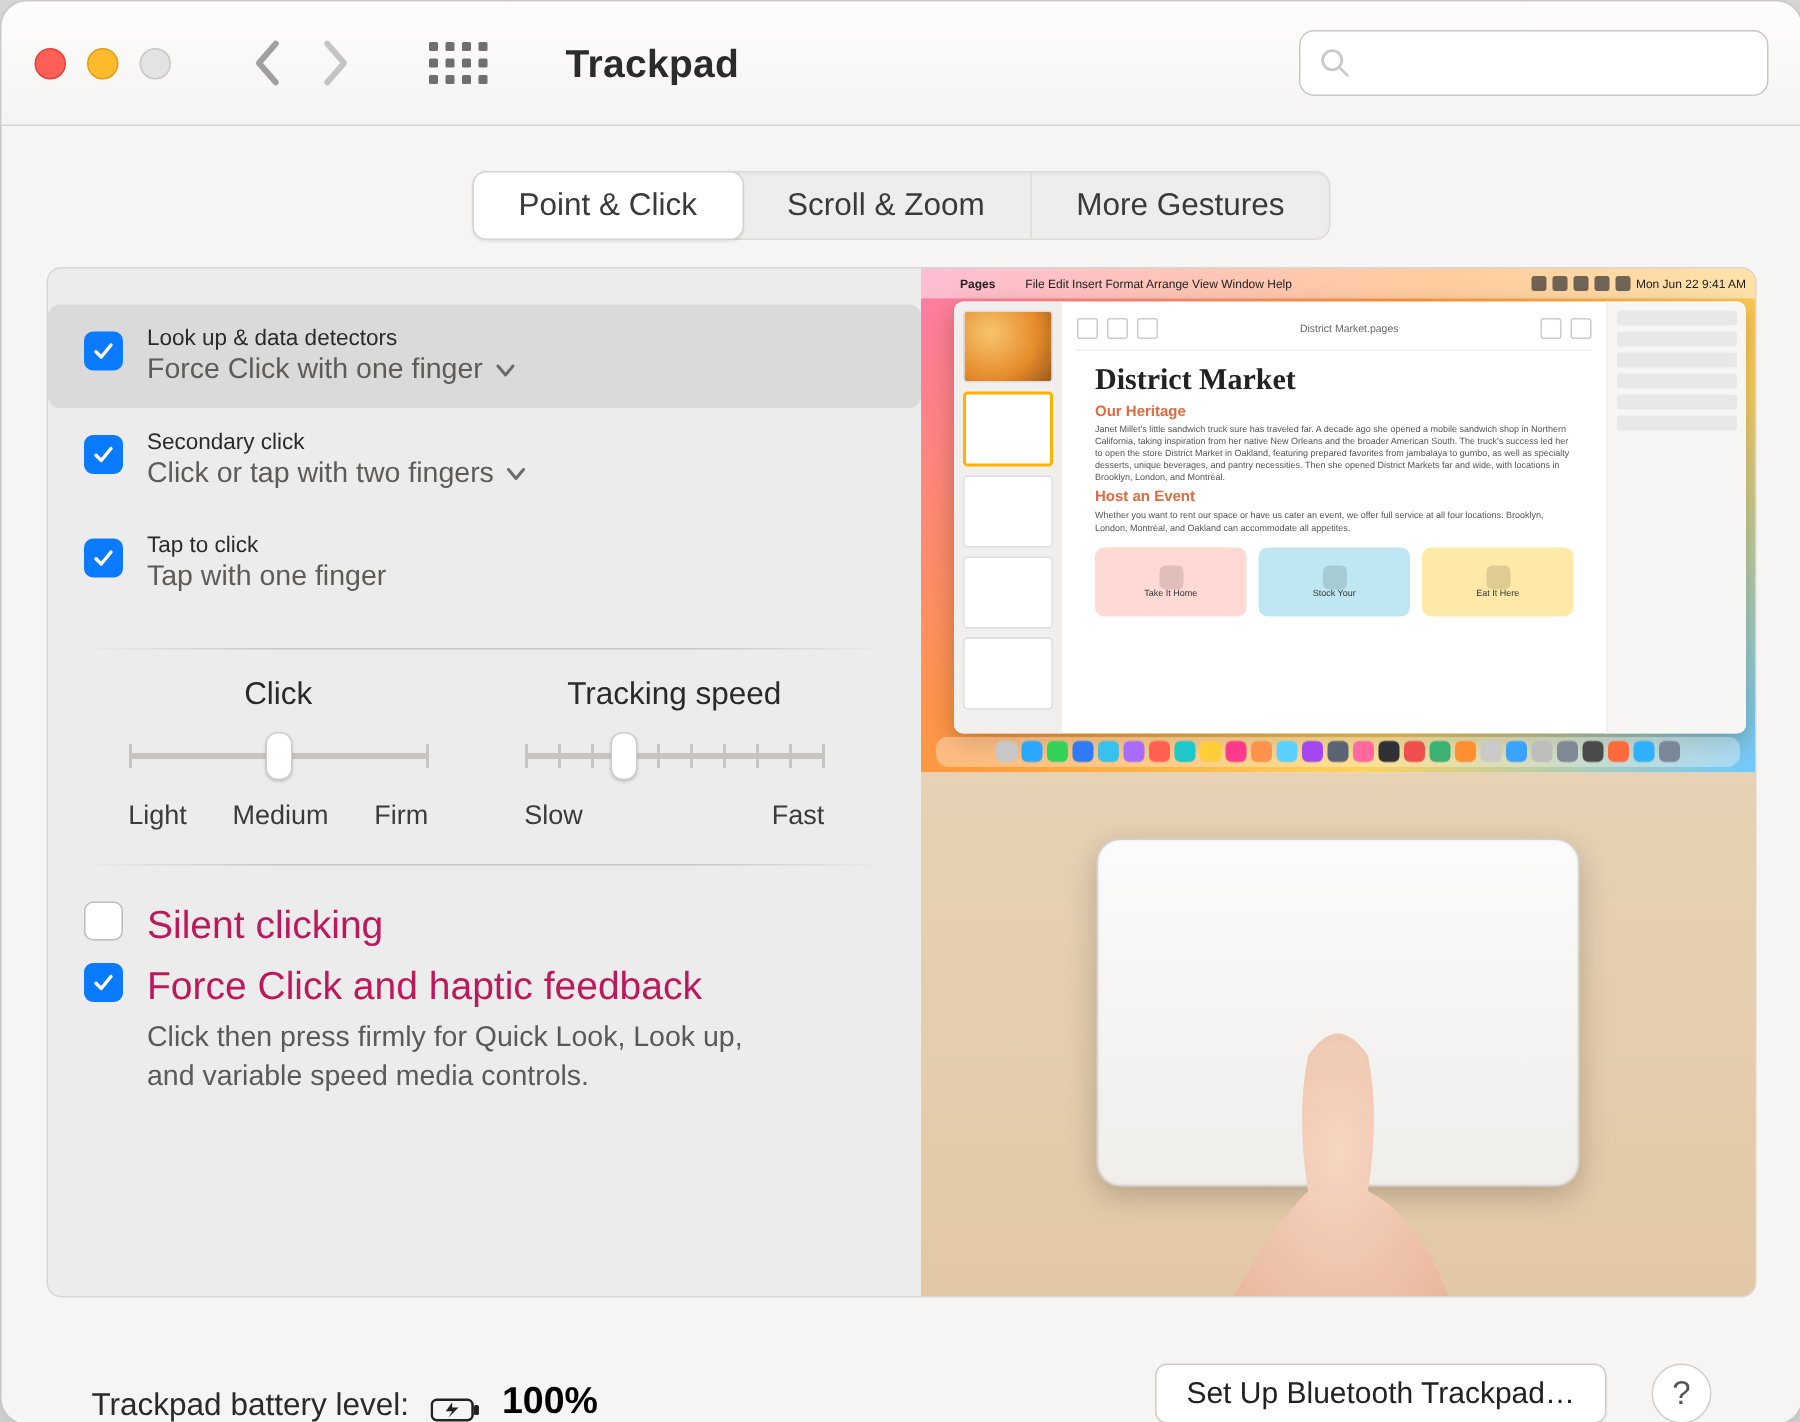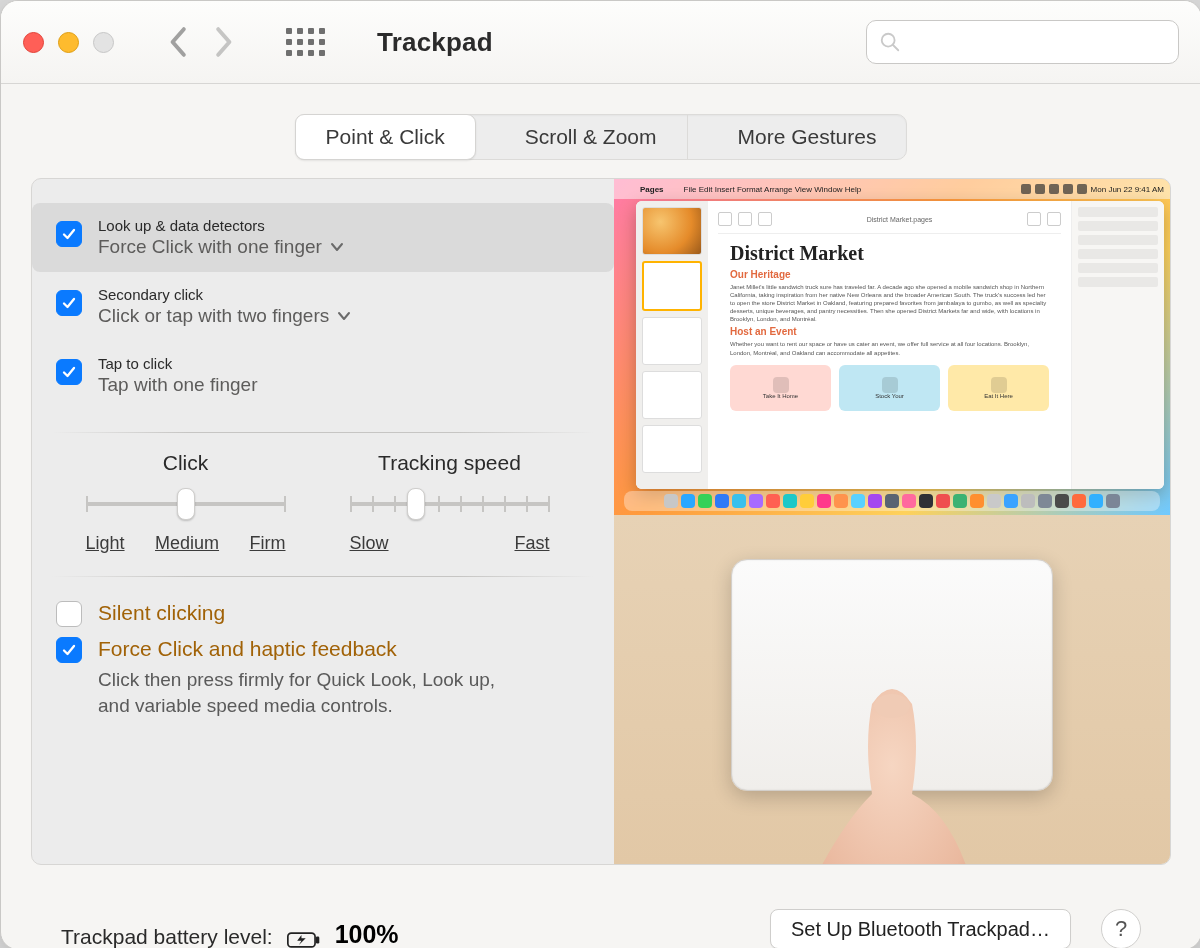--- a/index.html
+++ b/index.html
@@ -22,21 +22,21 @@
   .nav .fwd{opacity:.32;}
   .grid-icon{display:grid;grid-template-columns:repeat(4,6px);grid-template-rows:repeat(3,6px);gap:5px;cursor:pointer;margin-left:26px;}
   .grid-icon i{display:block;width:6px;height:6px;background:#6f6f6f;border-radius:1px;}
   .title{font-size:26px;font-weight:700;margin-left:26px;color:#2b2b2b;letter-spacing:.2px;}
   .search{margin-left:auto;width:287px;height:42px;border:1px solid var(--line2);border-radius:10px;background:#fff;display:flex;align-items:center;padding:0 12px;gap:10px;}
   .search svg{width:22px;height:22px;opacity:.45;}
   .search input{border:0;outline:0;font-size:19px;color:#333;background:transparent;flex:1;}
 
   
   .body{flex:1;padding:30px 30px 0 30px;display:flex;flex-direction:column;}
-  .tabs{align-self:center;display:flex;background:#ededed;border:1px solid #dcdbd9;border-radius:10px;height:44px;box-shadow:inset 0 1px 2px rgba(0,0,0,.04);gap:20px;}
+  .tabs{align-self:center;display:flex;background:#ededed;border:1px solid #dcdbd9;border-radius:10px;height:44px;box-shadow:inset 0 1px 2px rgba(0,0,0,.04);}
   .tab{display:flex;align-items:center;padding:0 30px;font-size:21px;color:#3a3a3a;border-right:1px solid #dcdbd9;cursor:pointer;}
   .tab:last-child{border-right:0;}
   .tab.active{background:#fff;border-radius:9px;border:1px solid #d5d4d2;margin:-1px;box-shadow:0 1px 2px rgba(0,0,0,.08);font-weight:500;}
 
   .panel{margin-top:18px;flex:1;border:1px solid var(--line);border-radius:10px;background:var(--panel);position:relative;display:flex;overflow:hidden;}
   .left{width:582px;padding:24px 0 24px 0;display:flex;flex-direction:column;}
   .opt{display:flex;align-items:flex-start;padding:14px 24px;gap:16px;border-radius:8px;}
   .opt.sel{background:#dadada;}
   .opt .cbwrap{padding-top:4px;}
   .cb{width:24px;height:24px;border-radius:6px;border:1px solid #bcbcbc;background:#fff;display:inline-flex;align-items:center;justify-content:center;cursor:pointer;}
@@ -53,26 +53,26 @@
   .sliders{display:flex;gap:64px;padding:0 41px 0 30px;justify-content:center;}
   .slcol{display:flex;flex-direction:column;align-items:center;gap:14px;}
   .slcol .cap{font-size:21px;color:#2a2a2a;}
   .track{position:relative;height:30px;display:flex;align-items:center;}
   .track .bar{position:absolute;left:0;right:0;top:50%;height:4px;background:#c6c5c3;border-radius:2px;transform:translateY(-50%);}
   .track .ticks{position:absolute;left:0;right:0;top:50%;transform:translateY(-50%);display:flex;justify-content:space-between;}
   .track .ticks i{width:2px;height:16px;background:#c6c5c3;display:block;}
   .knob{position:absolute;top:50%;transform:translate(-50%,-50%);width:16px;height:30px;background:#fff;border:1px solid #cfcecc;border-radius:8px;box-shadow:0 1px 2px rgba(0,0,0,.2);cursor:grab;}
   .track.click{width:200px;}
   .track.speed{width:200px;}
-  .sl-labels{display:flex;width:200px;justify-content:space-between;font-size:18px;color:#3b3b3b;text-decoration:underline;}
+  .sl-labels{display:flex;width:200px;justify-content:space-between;font-size:18px;color:#3b3b3b;}
   .sl-labels.three span:nth-child(2){flex:0;}
 
   .boxopts{padding:0 24px 0 24px;display:flex;flex-direction:column;gap:10px;margin-top:6px;}
   .brow{display:flex;gap:16px;align-items:flex-start;}
-  .brow .lbl{font-size:21px;color:#a16207;}
+  .brow .lbl{font-size:26px;color:#be185d;}
   .brow .desc{font-size:19px;color:#5a5a5a;margin-top:6px;max-width:430px;line-height:1.35;}
 
   
   .preview{flex:1;display:flex;flex-direction:column;}
   .preview-top{height:49%;background:linear-gradient(135deg,#ff7aa8 0%,#ff9a3c 40%,#ffd25c 70%,#6fc9ff 100%);position:relative;overflow:hidden;}
   .mac-menubar{height:20px;background:rgba(255,255,255,.5);display:flex;align-items:center;padding:0 6px;gap:20px;font-size:8px;color:#222;}
   .mac-menubar .right{margin-left:auto;display:flex;gap:4px;align-items:center;}
   .mac-menubar .right i{width:10px;height:10px;border-radius:2px;background:#333;display:inline-block;opacity:.7;}
   .pages-window{position:absolute;left:6px;right:6px;top:22px;bottom:26px;background:#fff;border-radius:6px;box-shadow:0 6px 18px rgba(0,0,0,.25);display:flex;overflow:hidden;margin-left:16px;}
   .pg-thumbs{width:60px;background:#f0efed;display:flex;flex-direction:column;gap:6px;padding:6px;}

